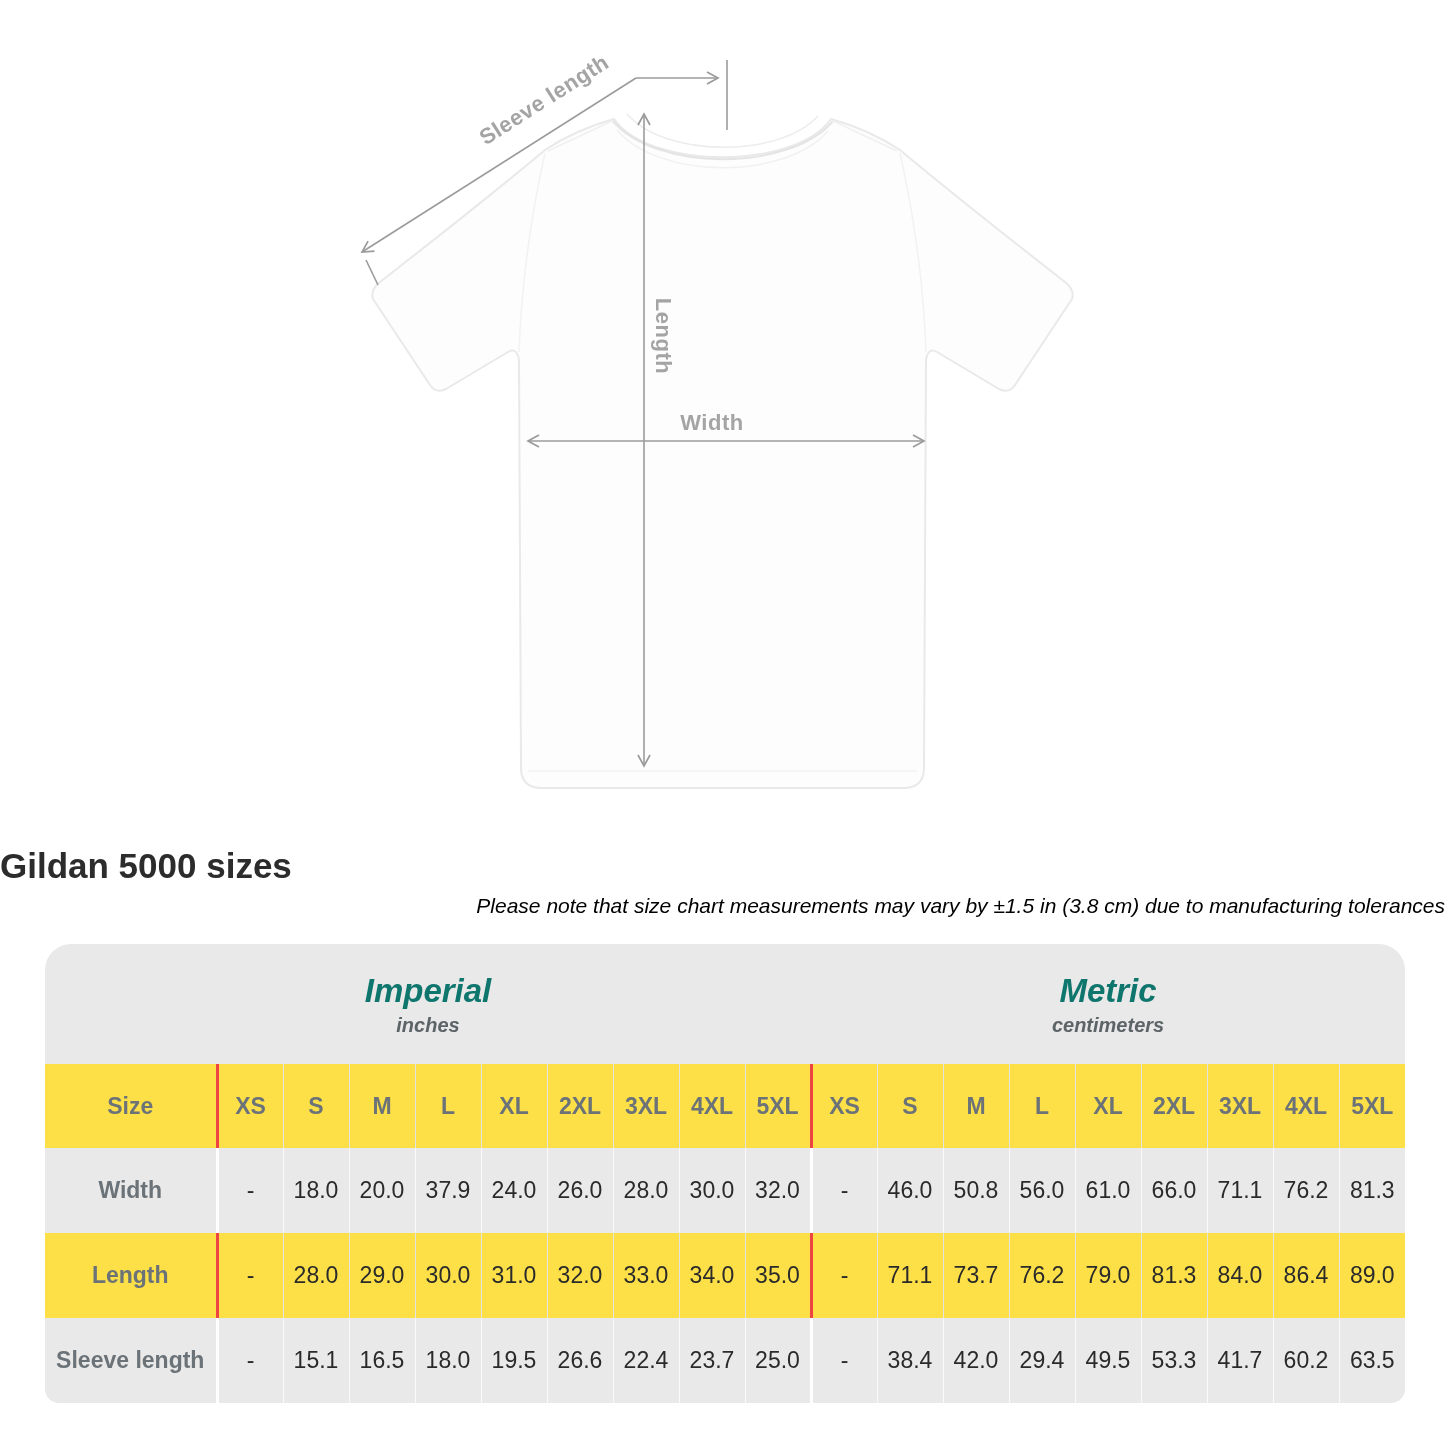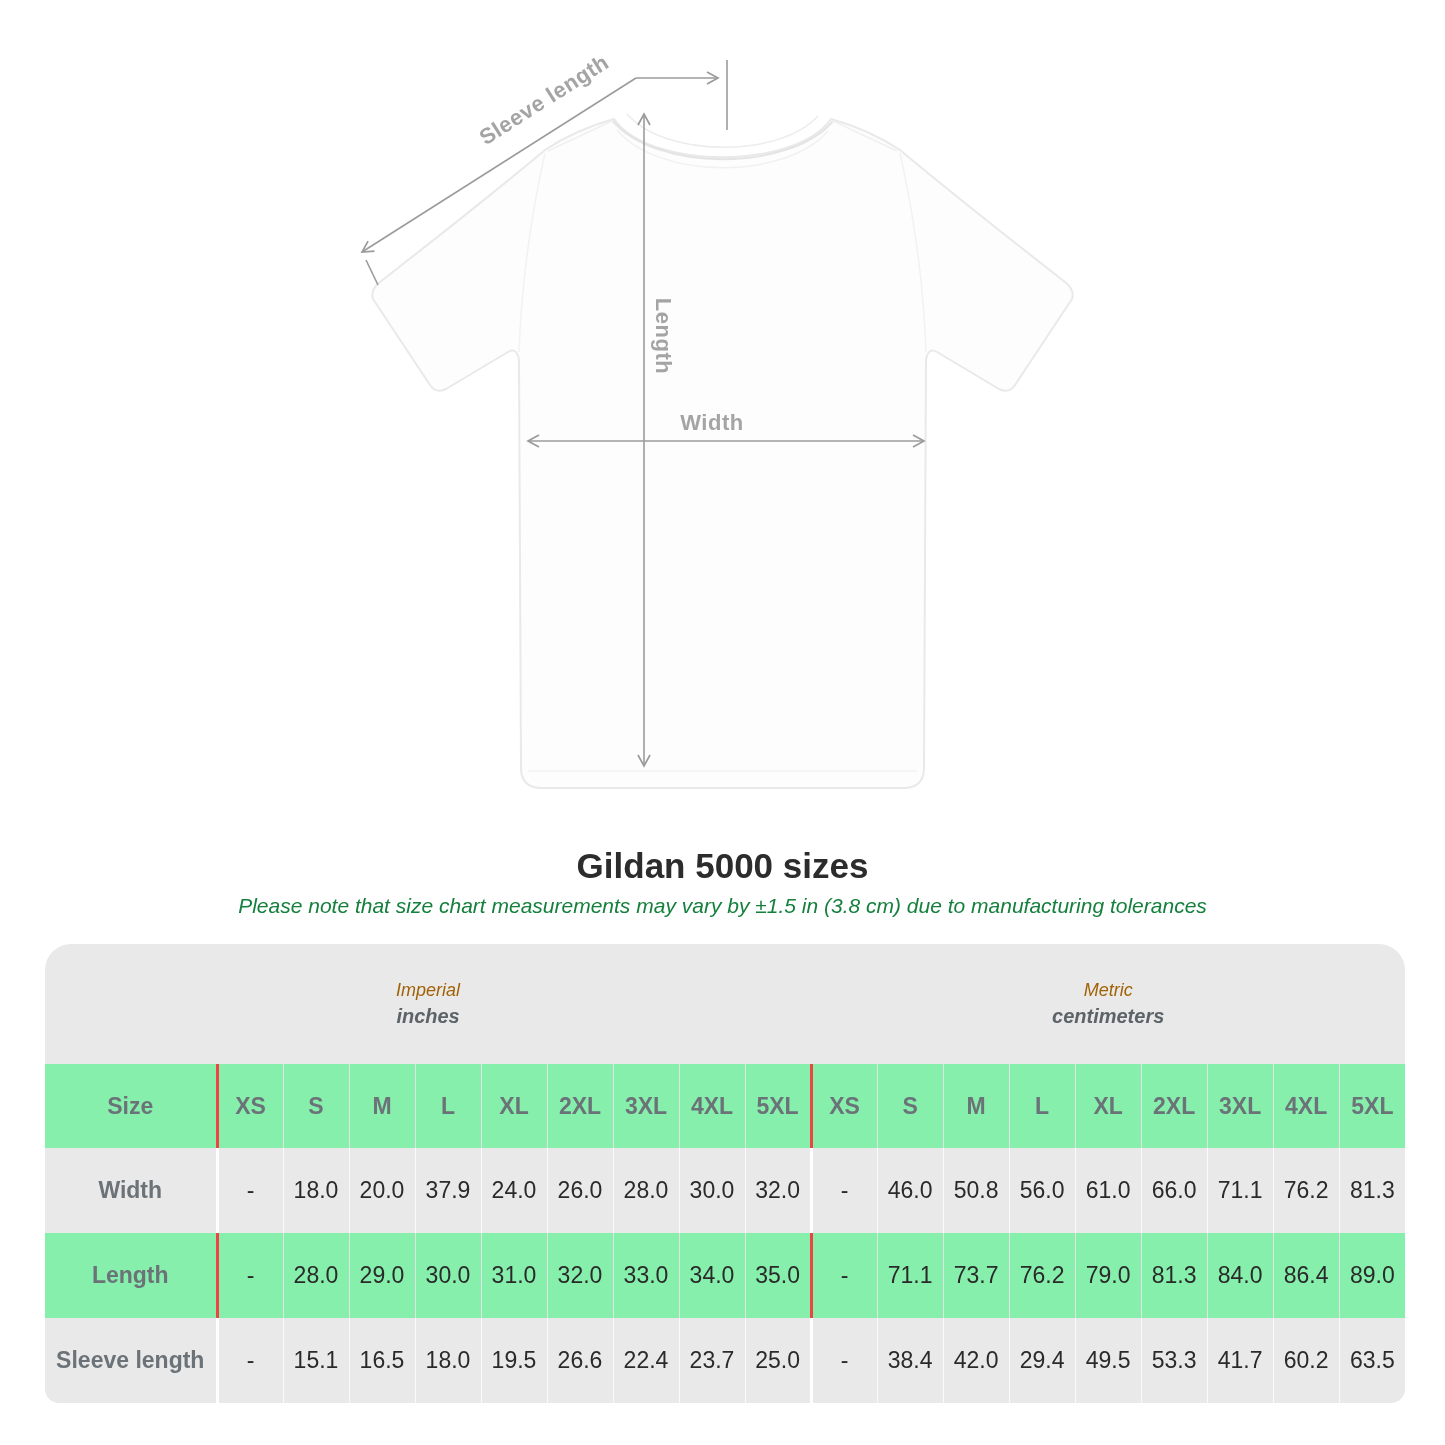--- a/index.html
+++ b/index.html
@@ -3,44 +3,44 @@
 <meta charset="utf-8">
 <style>
   html,body{margin:0;padding:0;}
   body{
     width:1445px;height:1445px;position:relative;background:#ffffff;
     font-family:"Liberation Sans", sans-serif;overflow:hidden;
   }
   .figure{position:absolute;top:0;left:0;}
   .dim-label{font-size:22px;font-weight:bold;fill:#a4a4a4;letter-spacing:.5px;}
   .heading-title{
-    position:absolute;top:846px;left:0;width:100%;text-align:center;
+    position:absolute;top:846px;left:0;width:100%;text-align:left;
     font-size:35px;font-weight:bold;color:#2c2c2c;
   }
   .heading-sub{
-    position:absolute;top:894px;left:0;width:100%;text-align:center;
-    font-size:21px;font-style:italic;color:#15803d;
+    position:absolute;top:894px;left:0;width:100%;text-align:right;
+    font-size:21px;font-style:italic;color:#000000;
   }
   .table-wrap{
     position:absolute;left:45px;top:944px;width:1360px;
     border-radius:26px 26px 14px 14px;overflow:hidden;
   }
   table{width:100%;border-collapse:collapse;table-layout:fixed;}
   col.c-label{width:172px;}
   col.c-data{width:66px;}
   th,td{padding:0;text-align:center;vertical-align:middle;}
   tr.group th{height:120px;background:#e9e9e9;}
-  .gname{font-size:18px;font-weight:normal;font-style:italic;color:#a16207;}
+  .gname{font-size:33px;font-weight:bold;font-style:italic;color:#0f766e;}
   .gunit{font-size:20px;font-style:italic;color:#5d6468;margin-top:4px;}
   tr.sizes th{height:84px;font-size:23px;font-weight:bold;color:#6b7378;background:#ffffff;}
   tr.data th,tr.data td{height:85px;font-size:23px;}
   tr.data th.rowlabel{font-weight:bold;color:#6b7378;}
   tr.data td{color:#2a2a2a;}
   tr.shade th,tr.shade td{background:#e9e9e9;}
-  tr.light th,tr.light td{background:#86efac;margin-top:21px;}
+  tr.light th,tr.light td{background:#fde047;margin-top:21px;}
   tr.light .c{border-left:1px solid #e3e3e3;}
   tr.light .w{border-left:3px solid #ef4444;}
   tr.shade .c{border-left:1px solid rgba(255,255,255,0.75);margin-left:48px;}
   tr.shade .w{border-left:3px solid rgba(255,255,255,0.95);}
 </style>
 </head>
 <body>
 
 <svg class="figure" width="1445" height="830" viewBox="0 0 1445 830">
   <defs>

